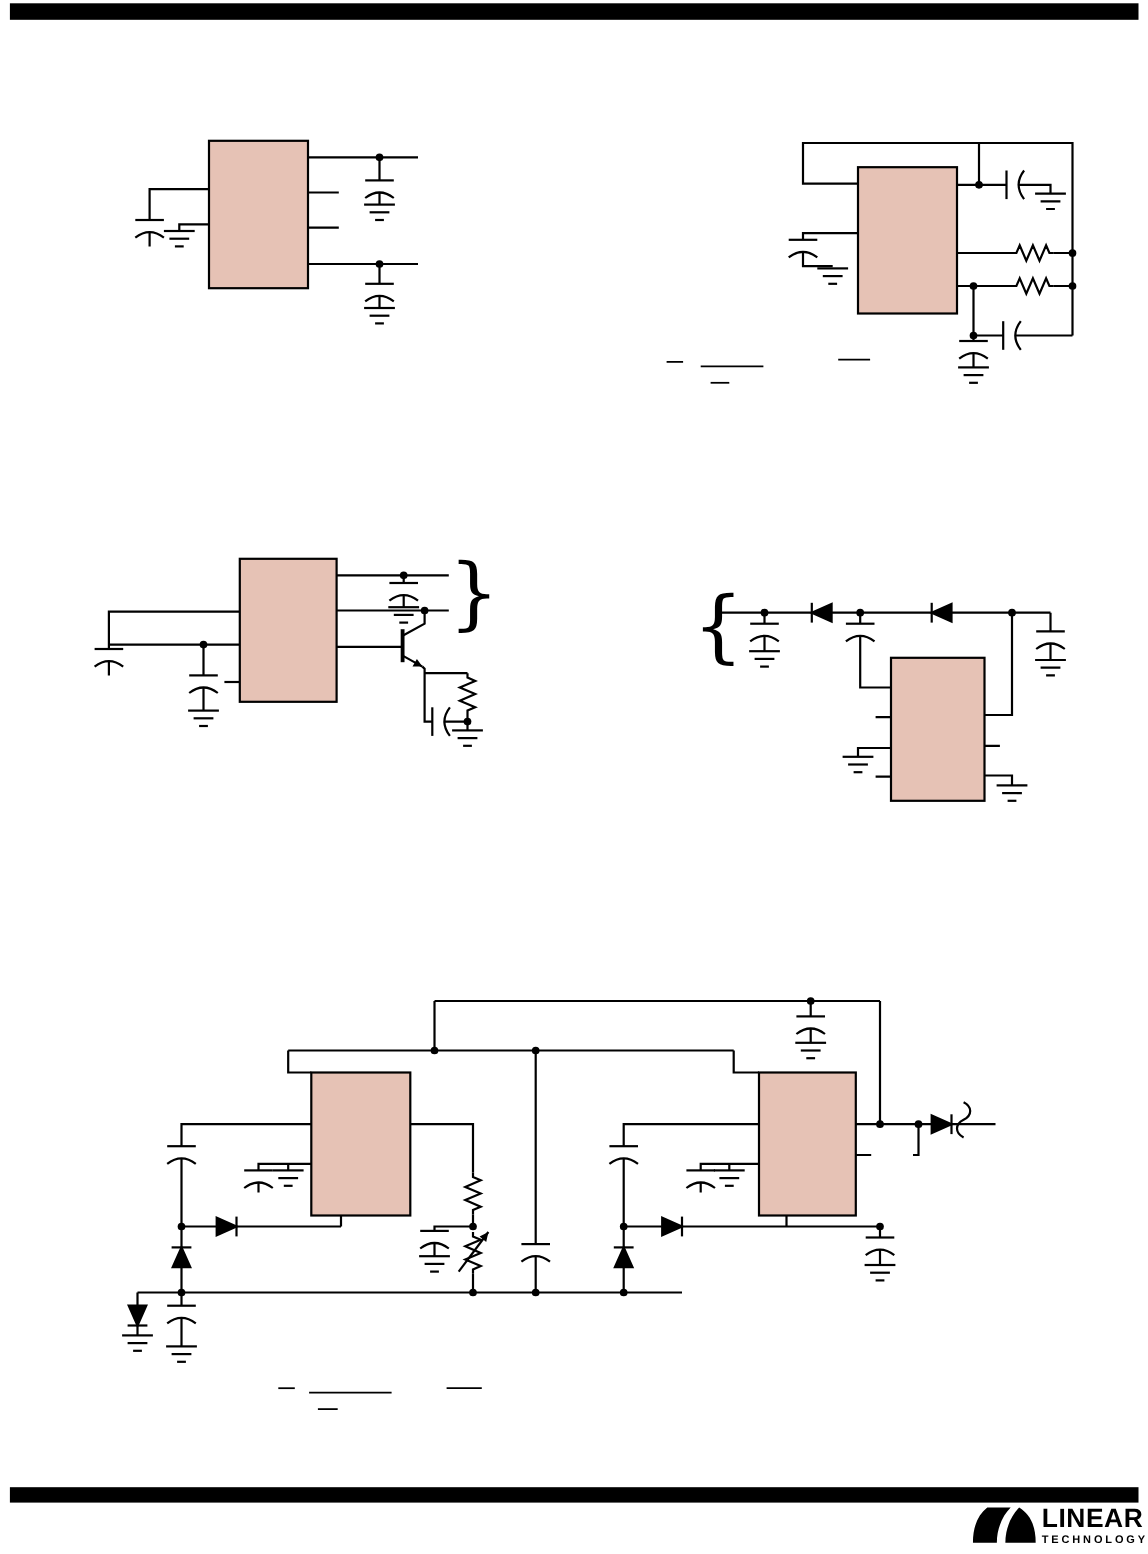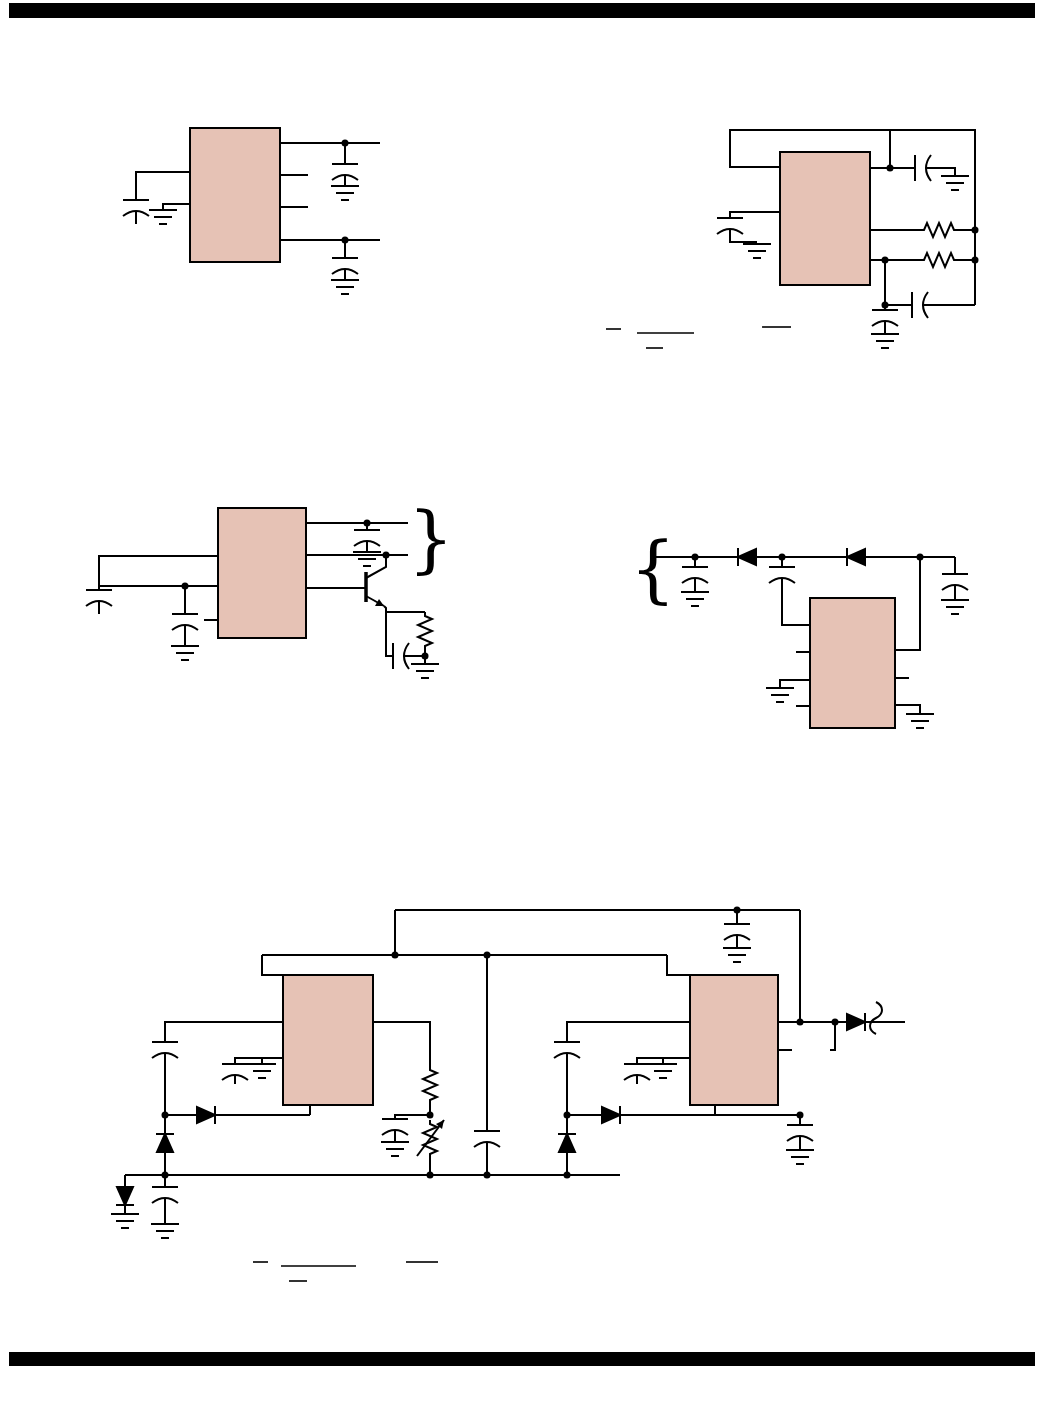--- a/index.html
+++ b/index.html
@@ -230,14 +230,24 @@
       <g stroke-width="1.6">
         <path d="M253,1262 H268"></path>
         <path d="M281,1266 H356"></path>
         <path d="M289,1281 H307"></path>
         <path d="M406,1262 H438"></path>
       </g>
     </g>
   </g>
 </svg>
 
-
+<div class="logo">
+  <svg width="58" height="36" viewBox="0 0 60 36">
+    <path d="M36 1 L14 1 C5 8 0.5 19 0.5 34 L23 34 C23 21 28 9 36 1 Z" fill="#000"></path>
+    <path d="M44 1 C36 9 31 21 31 34 L59.5 34 C59.5 19 55 8 44 1 Z" fill="#000"></path>
+  </svg>
+  <div class="logo-text">
+    <div class="brand1">LINEAR</div>
+    <div class="brand2">TECHNOLOGY</div>
+  </div>
 </div>
 
+</div>
+
 </body></html>

